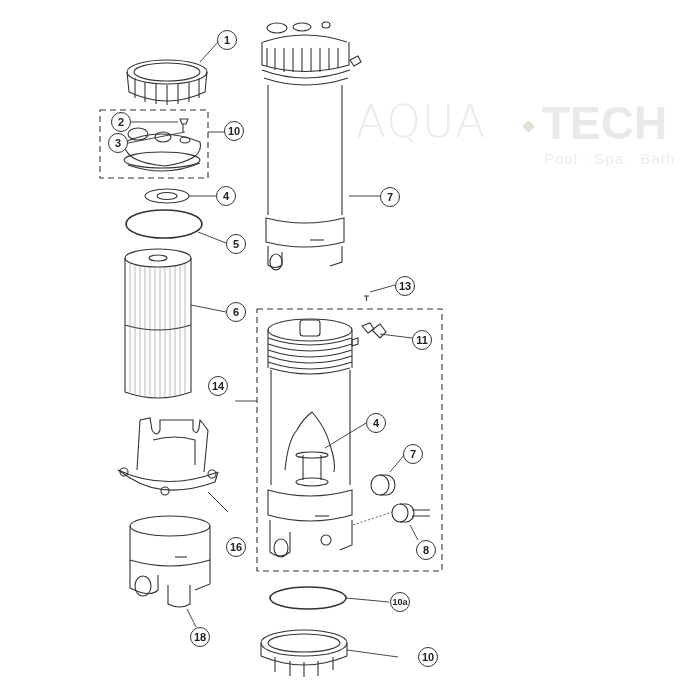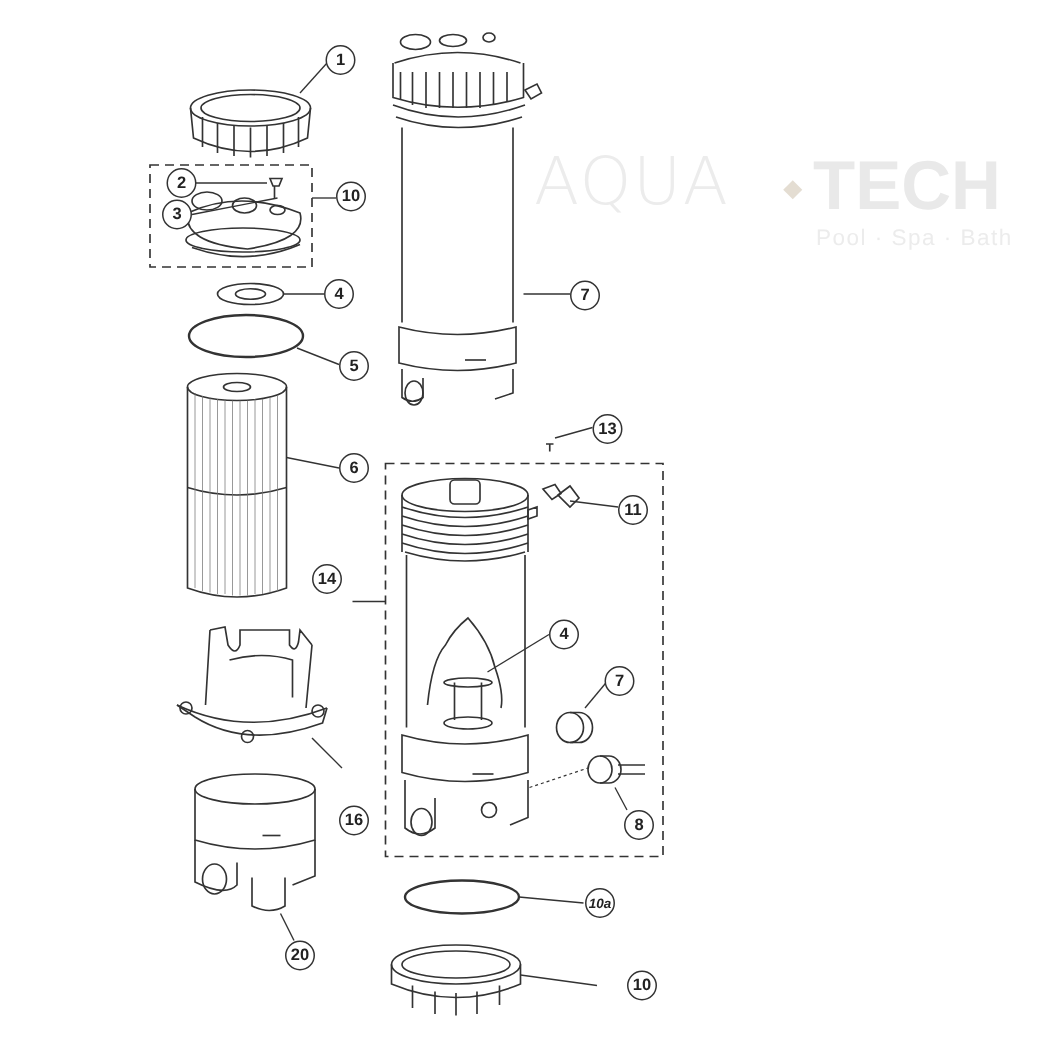--- a/index.html
+++ b/index.html
@@ -5,21 +5,21 @@
   html,body{margin:0;padding:0;background:#fff;}
   body{width:700px;height:700px;position:relative;overflow:hidden;font-family:"Liberation Sans",sans-serif;}
   #stage{position:absolute;left:0;top:0;width:700px;height:700px;}
   .wm{position:absolute;left:356px;top:96px;width:320px;height:80px;pointer-events:none;}
   .wm-aqua{position:absolute;left:0;top:0;font-size:44px;letter-spacing:1px;color:#ececec;font-weight:300;font-family:"DejaVu Sans",sans-serif;}
   .wm-tech{position:absolute;left:186px;top:0;font-size:46px;font-weight:bold;color:#e9e9e9;font-family:"Liberation Sans",sans-serif;}
   .wm-dot{position:absolute;left:168px;top:26px;width:9px;height:9px;background:#e4ddd2;transform:rotate(45deg);}
   .wm-sub{position:absolute;left:188px;top:54px;font-size:15px;color:#ececec;letter-spacing:1px;}
   .callout{position:absolute;width:20px;height:20px;border:1.3px solid #333;border-radius:50%;background:#fff;
     display:flex;align-items:center;justify-content:center;font-size:11px;font-weight:bold;color:#222;box-sizing:border-box;}
-  .callout.small{font-size:9px;font-style:italic;}
+  .callout.small{font-size:9px;}
 </style>
 </head>
 <body>
 
 <div id="stage">
 
   <div class="wm">
     <span class="wm-aqua">AQUA</span>
     <span class="wm-dot"></span>
     <span class="wm-tech">TECH</span>
@@ -161,21 +161,21 @@
 
   <div class="callout" style="left:217px;top:30px">1</div>
   <div class="callout" style="left:111px;top:112px">2</div>
   <div class="callout" style="left:108px;top:133px">3</div>
   <div class="callout" style="left:224px;top:121px">10</div>
   <div class="callout" style="left:216px;top:186px">4</div>
   <div class="callout" style="left:226px;top:234px">5</div>
   <div class="callout" style="left:226px;top:302px">6</div>
   <div class="callout" style="left:208px;top:376px">14</div>
   <div class="callout" style="left:226px;top:537px">16</div>
-  <div class="callout" style="left:190px;top:627px">20</div>
+  <div class="callout" style="left:190px;top:627px">18</div>
   <div class="callout" style="left:380px;top:187px">7</div>
   <div class="callout" style="left:395px;top:276px">13</div>
   <div class="callout" style="left:412px;top:330px">11</div>
   <div class="callout" style="left:366px;top:413px">4</div>
   <div class="callout" style="left:403px;top:444px">7</div>
   <div class="callout" style="left:416px;top:540px">8</div>
   <div class="callout small" style="left:390px;top:592px">10a</div>
   <div class="callout" style="left:418px;top:647px">10</div>
 </div>
 

